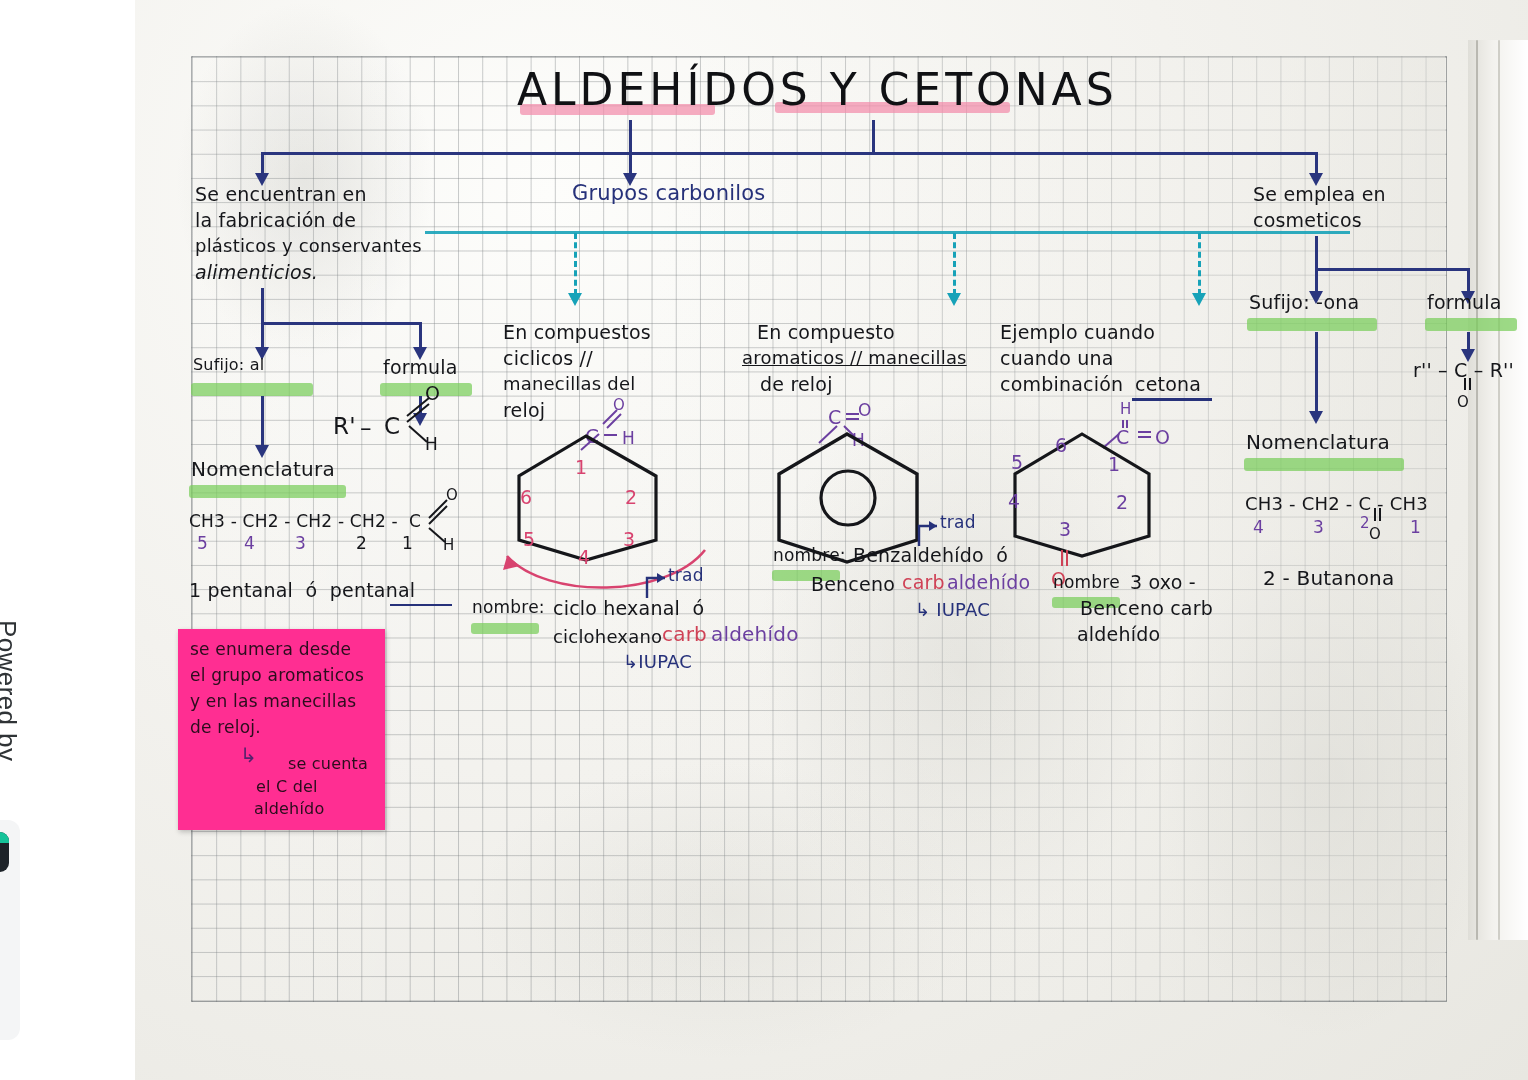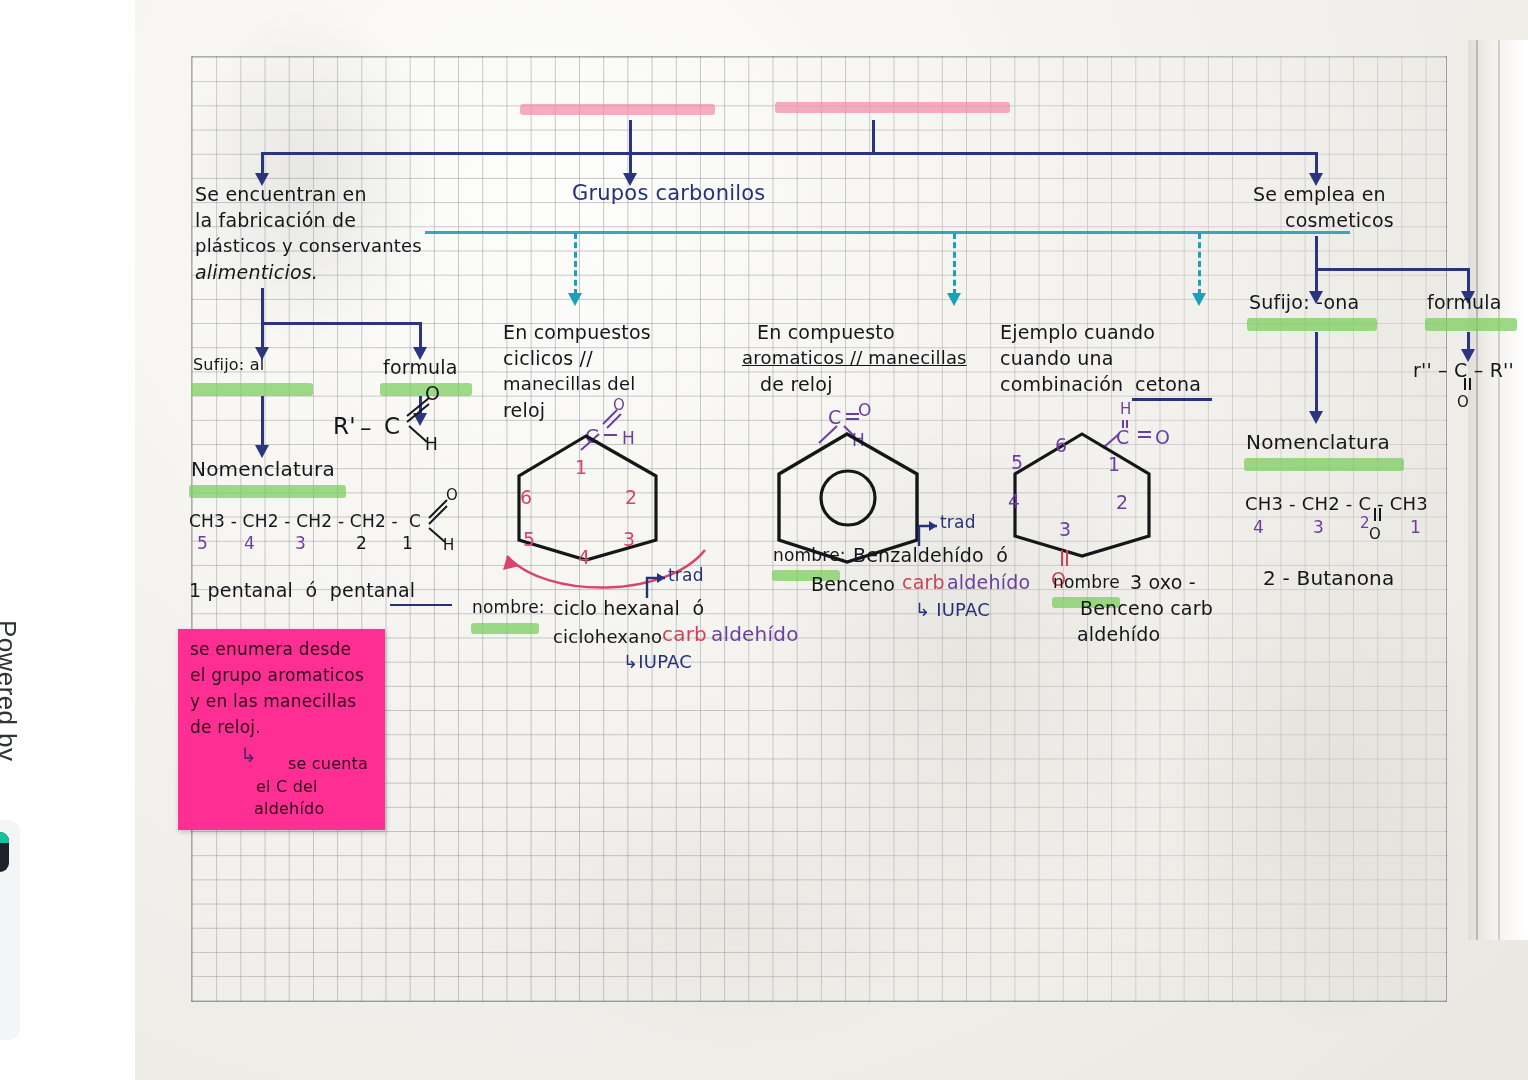--- a/index.html
+++ b/index.html
@@ -106,20 +106,21 @@
     <div class="shade sh2"></div>
     <div class="shade sh3"></div>
     <div class="shade sh4"></div>
 
     <div id="grid"></div>
     <div id="gridmask"></div>
     <div id="pageedge"></div>
 
     <div class="hl-pink" style="left:385px;top:104px;width:195px;height:11px;"></div>
     <div class="hl-pink" style="left:640px;top:102px;width:235px;height:11px;"></div>
+    <div class="hw title" style="left:382px;top:62px;">ALDEHÍDOS Y CETONAS</div>
 
     <div class="ln ln-h" style="left:126px;top:152px;width:1056px;"></div>
     <div class="ln ln-v" style="left:126px;top:152px;height:24px;"></div>
     <div class="arrow-d" style="left:120px;top:173px;"></div>
 
     <div class="ln ln-v" style="left:494px;top:120px;height:56px;"></div>
     <div class="arrow-d" style="left:488px;top:173px;"></div>
 
     <div class="ln ln-v" style="left:737px;top:120px;height:34px;"></div>
 
@@ -309,21 +310,21 @@
     </svg>
     <div class="hw ink-red" style="left:916px;top:567px;font-size:19px;">O</div>
 
     <div class="hl-green" style="left:917px;top:597px;width:68px;height:11px;"></div>
     <div class="hw" style="left:918px;top:572px;font-size:17px;">nombre</div>
     <div class="hw" style="left:995px;top:570px;font-size:19px;">3 oxo -</div>
     <div class="hw" style="left:945px;top:596px;font-size:19px;">Benceno carb</div>
     <div class="hw" style="left:942px;top:622px;font-size:19px;">aldehído</div>
 
     <div class="hw" style="left:1118px;top:182px;font-size:19px;">Se emplea en</div>
-    <div class="hw" style="left:1118px;top:208px;font-size:19px;margin-left:32px;">cosmeticos</div>
+    <div class="hw" style="left:1118px;top:208px;font-size:19px;">cosmeticos</div>
 
     <div class="ln ln-v" style="left:1180px;top:236px;height:34px;"></div>
     <div class="ln ln-h" style="left:1180px;top:268px;width:154px;"></div>
     <div class="ln ln-v" style="left:1180px;top:268px;height:26px;"></div>
     <div class="arrow-d" style="left:1174px;top:291px;"></div>
     <div class="ln ln-v" style="left:1332px;top:268px;height:26px;"></div>
     <div class="arrow-d" style="left:1326px;top:291px;"></div>
 
     <div class="hl-green" style="left:1112px;top:318px;width:130px;height:13px;"></div>
     <div class="hw" style="left:1114px;top:290px;font-size:19px;">Sufijo: -ona</div>

